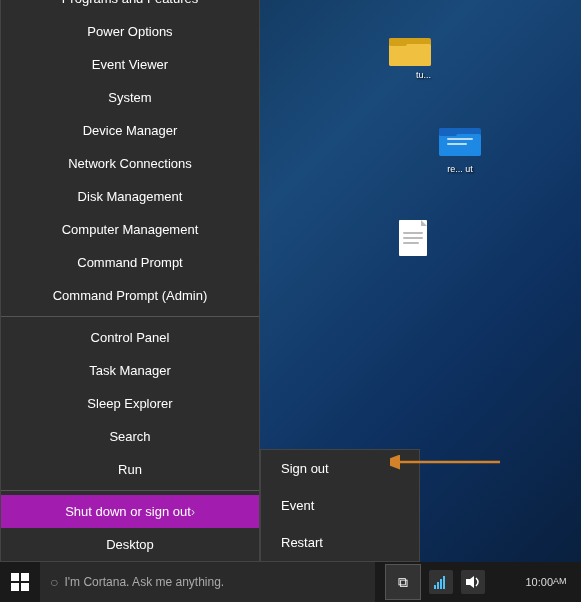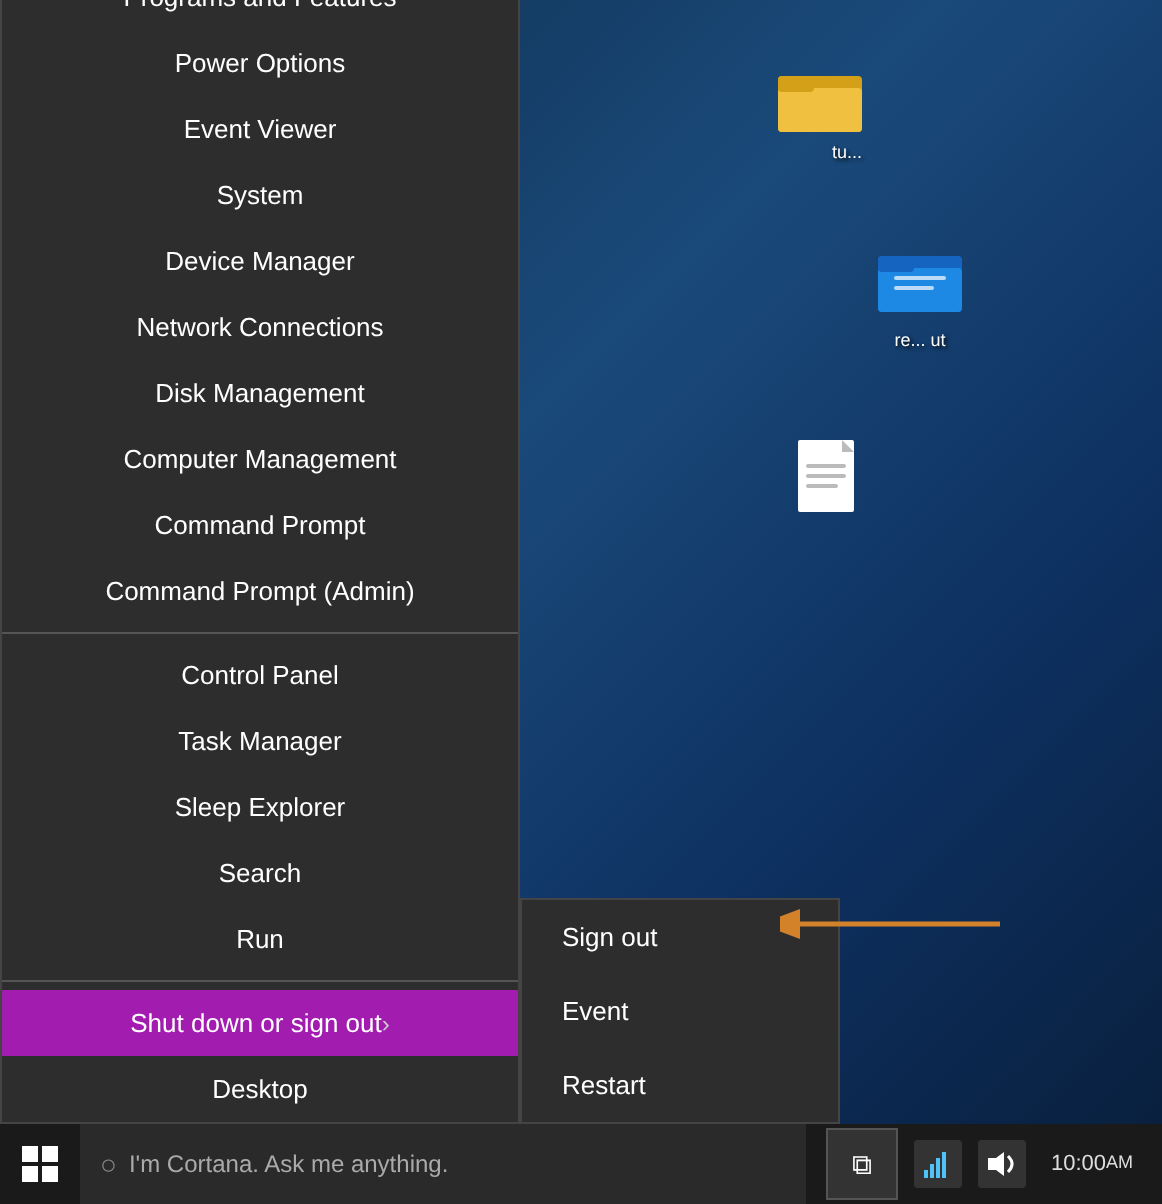--- a/index.html
+++ b/index.html
@@ -224,21 +224,21 @@
         <rect x="9" y="5" width="2" height="10" fill="#4fc3f7"></rect>
         <rect x="12" y="2" width="2" height="13" fill="#4fc3f7"></rect>
       </svg>
     </div>
     <div class="taskbar-icon" style="background:#333; border-radius:2px; padding:2px;">
       <svg width="20" height="16" viewBox="0 0 20 16">
         <polygon points="3,5 7,5 11,2 11,14 7,11 3,11" fill="white"></polygon>
         <path d="M13,4 Q17,8 13,12" stroke="white" stroke-width="1.5" fill="none"></path>
       </svg>
     </div>
-    <div class="taskbar-icon" style="background:transparent; color:#ddd; font-size:11px; min-width:50px; text-align:center; line-height:1.3;">
+    <div class="taskbar-icon" style="background:transparent; color:#ddd; font-size:11px; min-width:50px; text-align:center; line-height:1.3;margin-left:28px;">
       <div>10:00</div>
       <div style="font-size:9px;">AM</div>
     </div>
   </div>
 </div>
 
 <div class="context-menu" id="context-menu">
 <div class="menu-item">
       <span>Programs and Features</span>
     </div>

